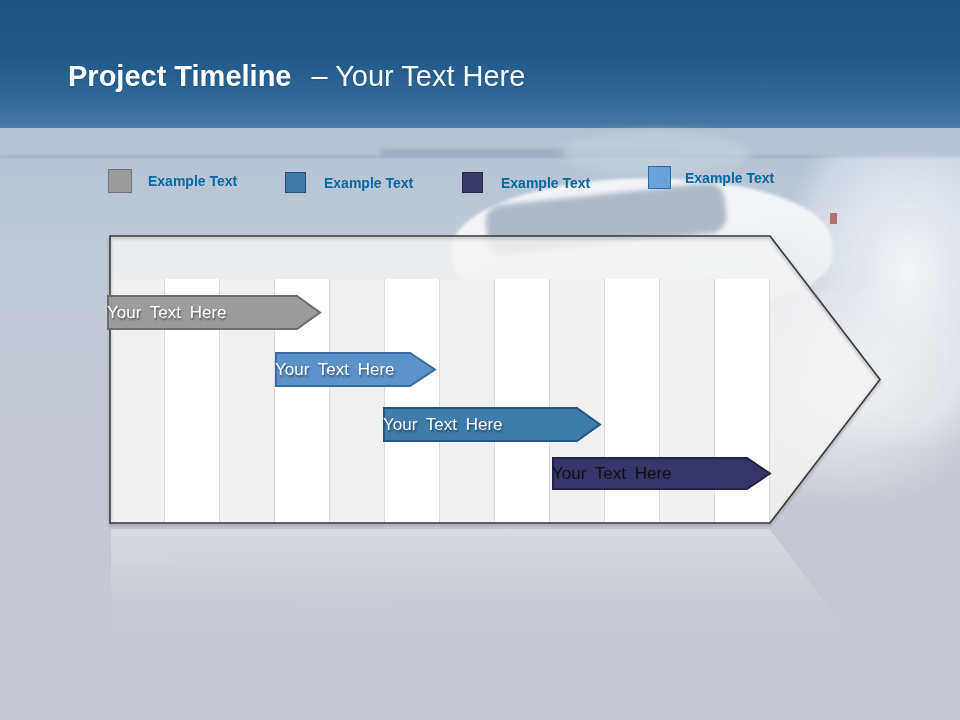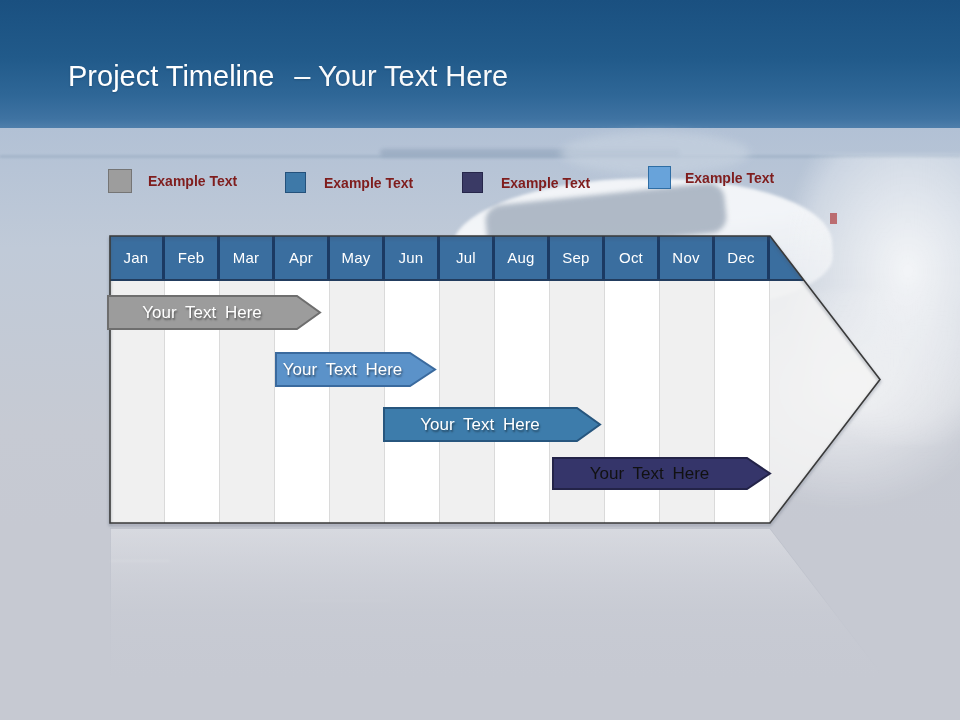--- a/index.html
+++ b/index.html
@@ -43,27 +43,27 @@
   .streak{position:absolute;background:#ffffff;filter:blur(1px);border-radius:2px;}
   .s1{left:110px;top:560px;width:60px;height:2px;opacity:.25;}
   .s2{left:300px;top:600px;width:90px;height:2px;opacity:.2;}
   .s3{left:430px;top:640px;width:50px;height:2px;opacity:.18;}
 
   
   .slide-title{
     position:absolute;left:68px;top:60px;z-index:3;color:#ffffff;font-size:29px;
     white-space:nowrap;text-shadow:0 1px 2px rgba(0,30,60,.25);
   }
-  .slide-title .t-bold{font-weight:400;margin-top:42px;}
+  .slide-title .t-bold{font-weight:700;margin-top:42px;}
   .slide-title .t-light{font-weight:400;opacity:.97;margin-left:20px;}
 
   
   .legend-item{position:absolute;z-index:3;display:flex;align-items:center;}
   .legend-swatch{border:1px solid;flex:none;}
-  .legend-label{font-size:14px;font-weight:700;color:#7f1d1d;white-space:nowrap;}
+  .legend-label{font-size:14px;font-weight:700;color:#0369a1;white-space:nowrap;}
   .li-1{left:108px;top:169px;}  .li-1 .legend-swatch{width:22px;height:22px;margin-right:16px;}
   .li-2{left:285px;top:172px;}  .li-2 .legend-swatch{width:19px;height:19px;margin-right:18px;}
   .li-3{left:462px;top:172px;}  .li-3 .legend-swatch{width:19px;height:19px;margin-right:18px;}
   .li-4{left:648px;top:166px;}  .li-4 .legend-swatch{width:21px;height:21px;margin-right:14px;}
 
   
   .timeline{position:absolute;left:109px;top:235px;width:774px;height:291px;z-index:4;}
   .tl-clip{
     position:absolute;inset:0;
     clip-path:polygon(1px 1px,661px 1px,771px 144.5px,661px 288px,1px 288px);
@@ -83,21 +83,21 @@
     display:flex;align-items:center;justify-content:center;
     color:#ffffff;font-size:15px;letter-spacing:.2px;
   }
   .tl-outline{position:absolute;inset:0;pointer-events:none;
     filter:drop-shadow(0 2px 1.5px rgba(70,80,100,.5));}
 
   
   .bar{position:absolute;z-index:5;}
   .bar svg{position:absolute;left:0;top:0;display:block;}
   .bar-label{
-    position:absolute;left:0;top:0;text-align:center;font-size:17px;word-spacing:4px;
+    position:absolute;left:0;top:0;font-size:17px;word-spacing:4px;
     white-space:nowrap;
   }
   .bar-shadowed .bar-label{text-shadow:1px 1.5px 2px rgba(0,0,0,.45);}
   .bar-1{left:107px;top:295px;width:215px;height:35px;} .bar-1 .bar-label{width:190px;line-height:35px;}
   .bar-2{left:275px;top:352px;width:162px;height:35px;} .bar-2 .bar-label{width:135px;line-height:35px;}
   .bar-3{left:383px;top:407px;width:219px;height:35px;} .bar-3 .bar-label{width:194px;line-height:35px;}
   .bar-4{left:552px;top:457px;width:220px;height:33px;} .bar-4 .bar-label{width:195px;line-height:33px;}
 
   
   .reflection{
@@ -167,34 +167,20 @@
       <div class="tl-col"></div>
       <div class="tl-col"></div>
       <div class="tl-col"></div>
       <div class="tl-col"></div>
       <div class="tl-col"></div>
       <div class="tl-col"></div>
       <div class="tl-col"></div>
       <div class="tl-col"></div>
       <div class="tl-col"></div>
     </div>
-    <div class="tl-header">
-      <div class="tl-month">Jan</div>
-      <div class="tl-month">Feb</div>
-      <div class="tl-month">Mar</div>
-      <div class="tl-month">Apr</div>
-      <div class="tl-month">May</div>
-      <div class="tl-month">Jun</div>
-      <div class="tl-month">Jul</div>
-      <div class="tl-month">Aug</div>
-      <div class="tl-month">Sep</div>
-      <div class="tl-month">Oct</div>
-      <div class="tl-month">Nov</div>
-      <div class="tl-month">Dec</div>
-    </div>
   </div>
   <svg class="tl-outline" width="774" height="291" viewBox="0 0 774 291">
     <polygon points="1,1 661,1 771,144.5 661,288 1,288" fill="none" stroke-width="1.6" style="stroke: rgb(58, 58, 58);"></polygon>
   </svg>
 </div>
 
 <div class="bar bar-1 bar-shadowed">
   <svg width="215" height="35" viewBox="0 0 215 35">
     <polygon points="1,1 190,1 213,17.5 190,34 1,34" stroke-width="2" style="fill: rgb(156, 156, 156); stroke: rgb(110, 110, 110);"></polygon>
   </svg>

